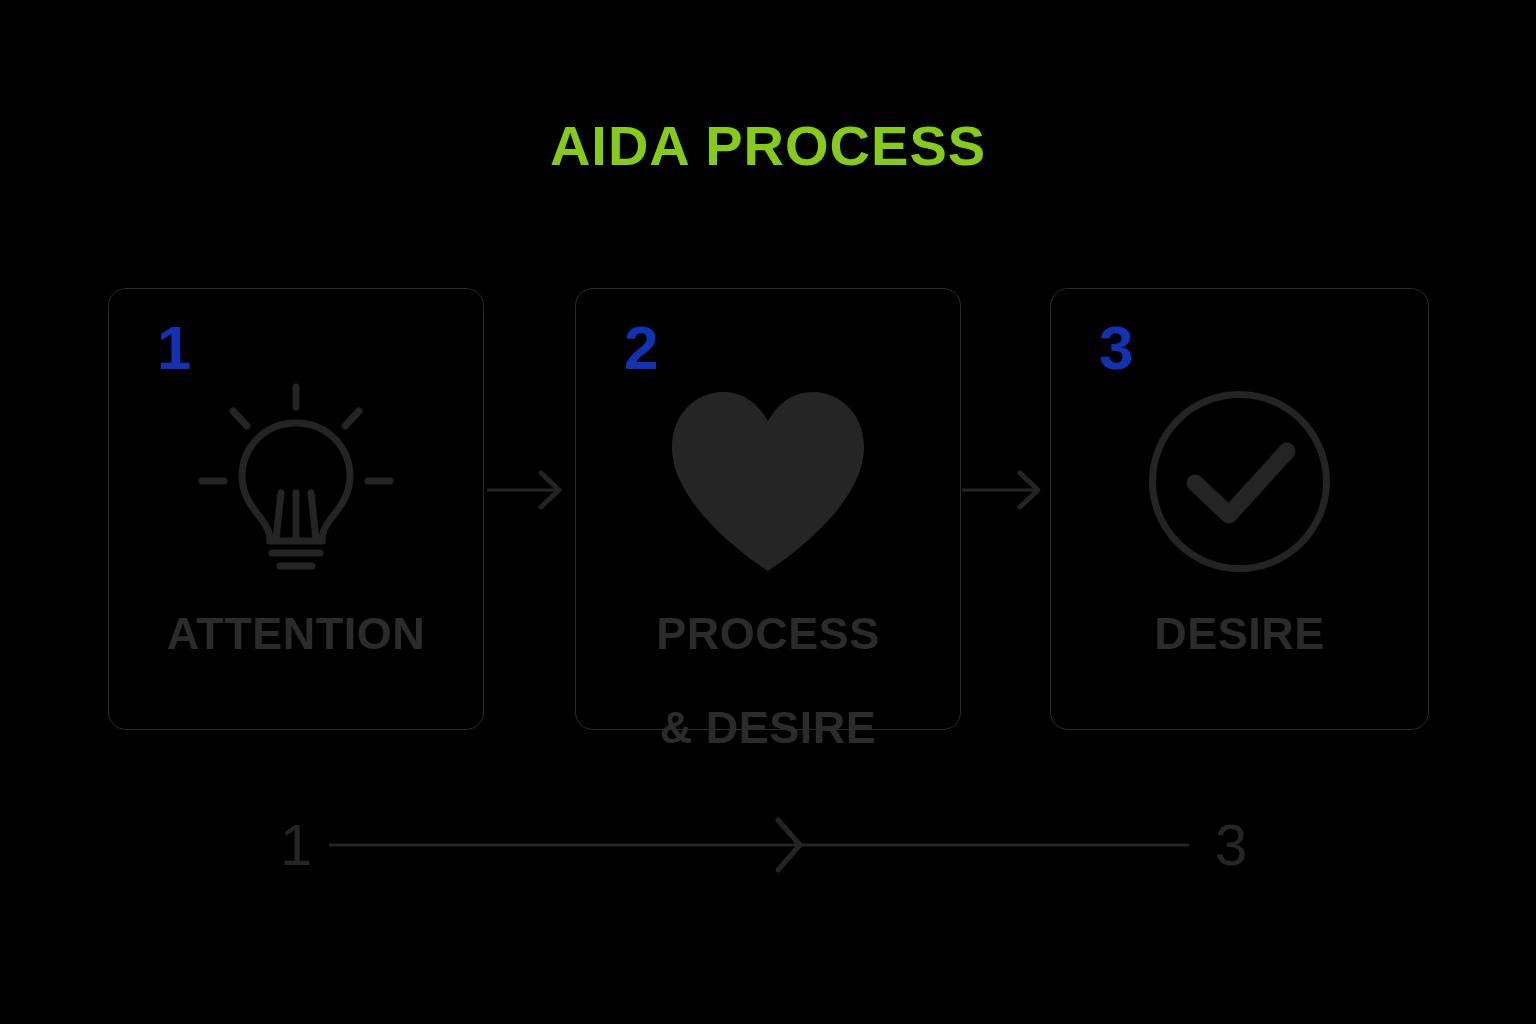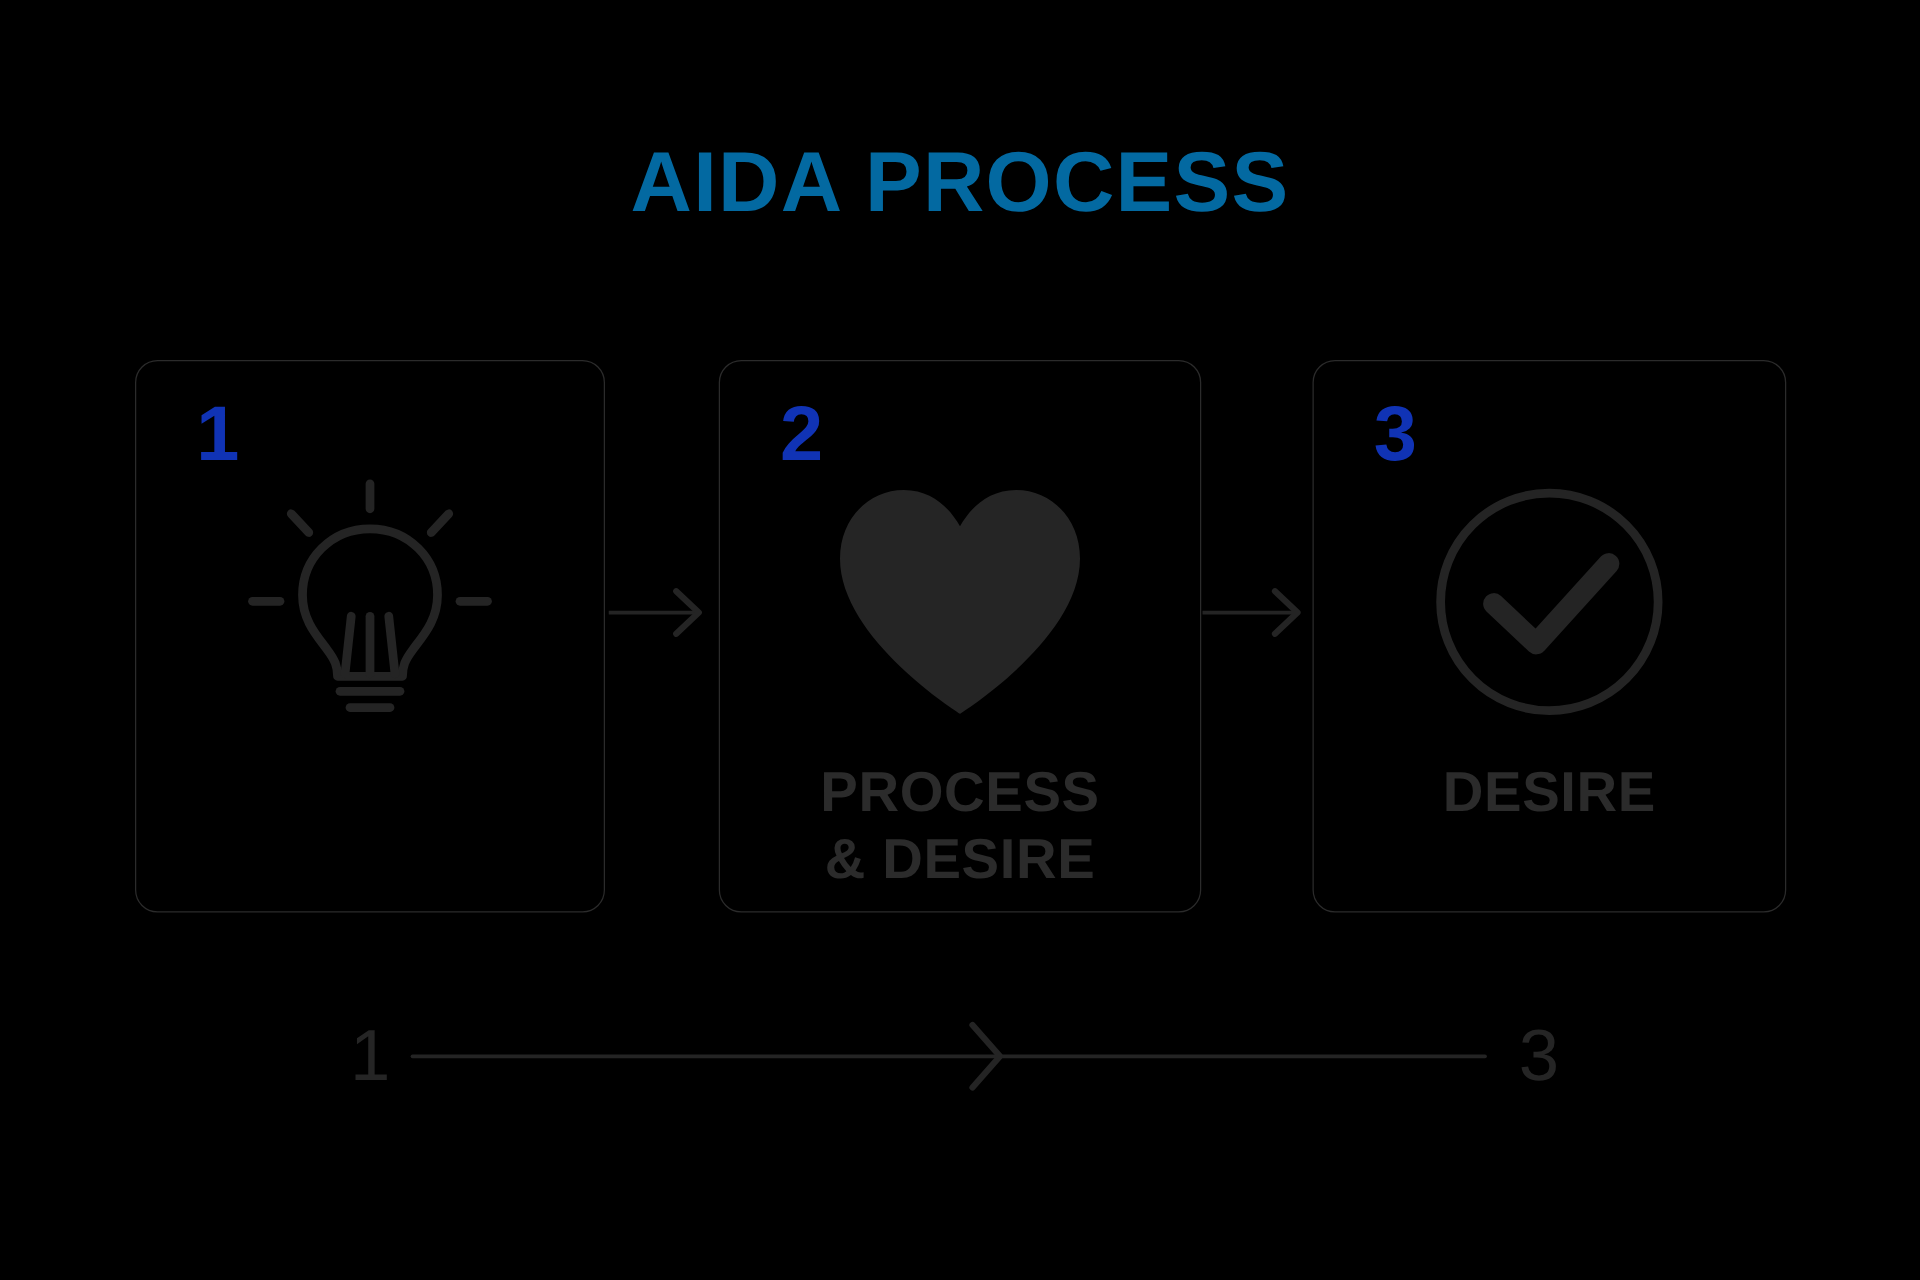--- a/index.html
+++ b/index.html
@@ -17,25 +17,25 @@
     font-family: "Liberation Sans", "DejaVu Sans", sans-serif;
   }
 
   
   #page-title {
     position: absolute;
     left: 0;
     top: 104px;
     width: 1536px;
     text-align: center;
-    font-size: 68px;
+    font-size: 56px;
     line-height: 84px;
     font-weight: 700;
     letter-spacing: 1px;
-    color: #0369a1;
+    color: #84cc16;
     white-space: nowrap;
   }
 
   
   .card {
     position: absolute;
     top: 288px;
     height: 442px;
     border: 1.6px solid #2b2b2b;
     border-radius: 18px;
@@ -71,21 +71,21 @@
     left: 0;
     right: 0;
     top: 318px;
     text-align: center;
     font-size: 45px;
     line-height: 53px;
     font-weight: 700;
     letter-spacing: 0.5px;
     color: #2b2b2b;
   }
-  .card-label .line2 { display: block; }
+  .card-label .line2 { display: block; margin-top: 41px; }
 
   
   .connector {
     position: absolute;
     top: 466px;
     height: 48px;
   }
   #connector-1 { left: 487px; width: 80px; }
   #connector-2 { left: 962px; width: 84px; }
 
@@ -146,20 +146,23 @@
         <path class="icon-stroke" stroke-width="7" d="M84 185 L 116 185"></path>
 
         <path class="icon-stroke" stroke-width="7" d="M100 6 L 100 26"></path>
         <path class="icon-stroke" stroke-width="7" d="M37 30 L 51 45"></path>
         <path class="icon-stroke" stroke-width="7" d="M163 30 L 149 45"></path>
         <path class="icon-stroke" stroke-width="7" d="M6 100 L 28 100"></path>
         <path class="icon-stroke" stroke-width="7" d="M172 100 L 194 100"></path>
       </svg>
     </div>
 
+    <div class="card-label">
+      <span>ATTENTION</span>
+    </div>
   </div>
 
   <div class="card" id="card-2">
     <div class="card-number">2</div>
 
     <div class="card-icon">
       <svg width="200" height="185" viewBox="0 0 200 185" aria-hidden="true">
         <path class="icon-fill" d="M100 182
                  C 100 182 4 122 4 58
                  C 4 25 28 3 55 3

